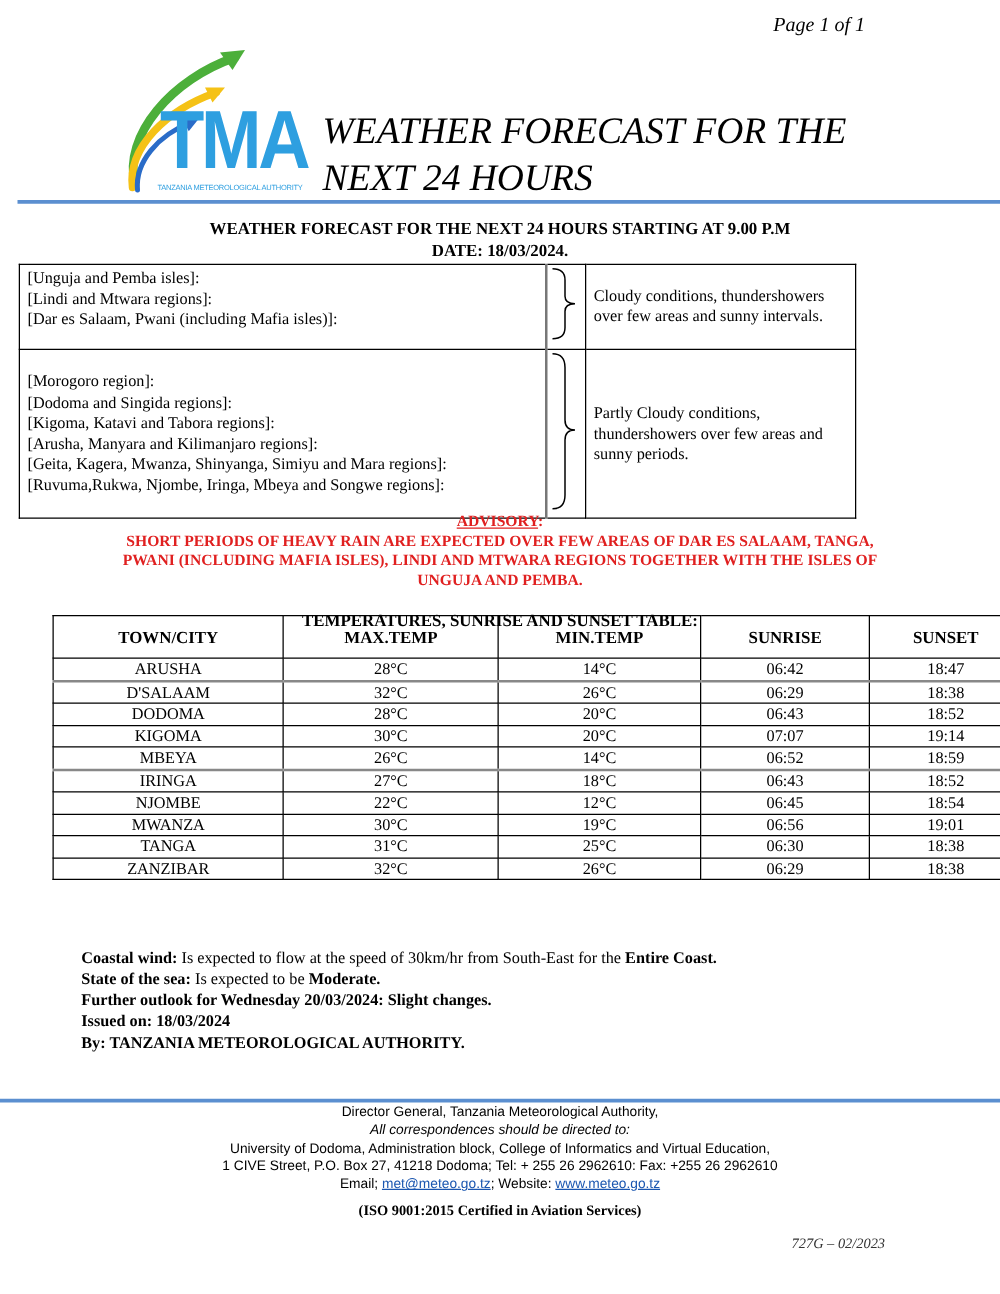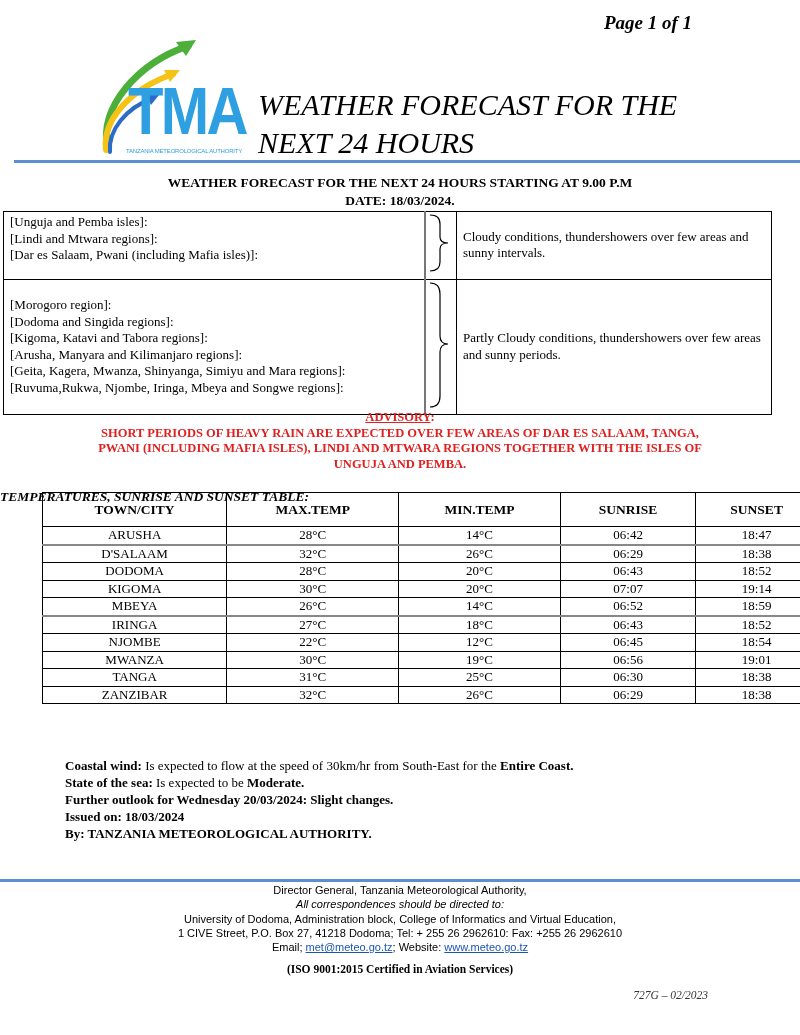--- a/index.html
+++ b/index.html
@@ -1,40 +1,40 @@
 <!DOCTYPE html>
 <html><head>
   <meta charset="utf-8">
   <style>
     html, body { margin: 0; padding: 0; background: #ffffff; }
     body { width: 800px; height: 1035px; position: relative; overflow: hidden; color: #000; font-family: "Liberation Serif", "DejaVu Serif", serif; }
     .abs { position: absolute; }
 
-    .page-num { right: 108px; top: 12px; font-style: italic; font-weight: bold; font-size: 19px; }
+    .page-num { right: 108px; top: 12px; font-style: italic; font-weight: normal; font-size: 16px; }
     .logo { left: 88px; top: 38px; width: 172px; height: 124px; }
     .logo-tma { position: absolute; left: 40px; top: 40px; font-family: "Liberation Sans", "DejaVu Sans", sans-serif; font-weight: bold; font-size: 66px; color: #2e9fe0; letter-spacing: -3px; line-height: 1; transform: scaleX(0.88); transform-origin: left top; }
     .logo-sub { position: absolute; left: 38px; top: 110px; font-family: "Liberation Sans", "DejaVu Sans", sans-serif; font-size: 6px; color: #2e9fe0; letter-spacing: -0.2px; white-space: nowrap; }
     .main-title { left: 258px; top: 86px; width: 460px; text-align: left; font-style: italic; font-weight: normal; font-size: 30px; line-height: 38px; }
     .hdr-rule { left: 14px; top: 160px; width: 786px; height: 3px; background: #5b8fd0; }
 
     .sub-title { left: 0; width: 800px; text-align: center; font-weight: bold; font-size: 13.5px; }
 
-    .fc-table { left: 3px; top: 211px; width: 769px; border-collapse: collapse; }
+    .fc-table { left: 15px; top: 211px; width: 670px; border-collapse: collapse; }
     .fc-table td { border: 1.2px solid #000; vertical-align: middle; font-size: 13px; line-height: 16.5px; padding: 0 6px; }
     .fc-regions { width: 408px; }
     .fc-brace { width: 30px; padding: 0 !important; border-left: 2px solid #777 !important; }
     .fc-desc { padding-left: 6px !important; }
     .row1 td { height: 64px; }
     .row2 td { height: 132px; }
     .region-line { display: block; }
 
     .advisory { left: 90px; top: 410px; width: 620px; text-align: center; color: #e02020; font-weight: bold; font-size: 12.5px; line-height: 15.5px; }
     .advisory-head { text-decoration: underline; }
 
-    .tt-title { left: 0; top: 489px; width: 800px; text-align: left; font-weight: bold; font-size: 13.5px; font-style: italic; }
+    .tt-title { left: 0; top: 489px; width: 800px; text-align: center; font-weight: bold; font-size: 13.5px; }
     .temp-table { left: 42px; top: 492px; width: 776px; border-collapse: collapse; font-size: 13px; }
     .temp-table th, .temp-table td { border: 1.2px solid #000; text-align: center; padding: 0; }
     .temp-table th { height: 33px; font-weight: bold; font-size: 13.5px; }
     .temp-table td { height: 16.5px; line-height: 16px; }
     .temp-table tr.sep td { border-top: 2px solid #888; }
 
     .notes { left: 65px; top: 757px; font-size: 13px; line-height: 17px; }
     .notes b { font-weight: bold; }
 
     .ftr-rule { left: 0; top: 879px; width: 800px; height: 3px; background: #5b8fd0; }

